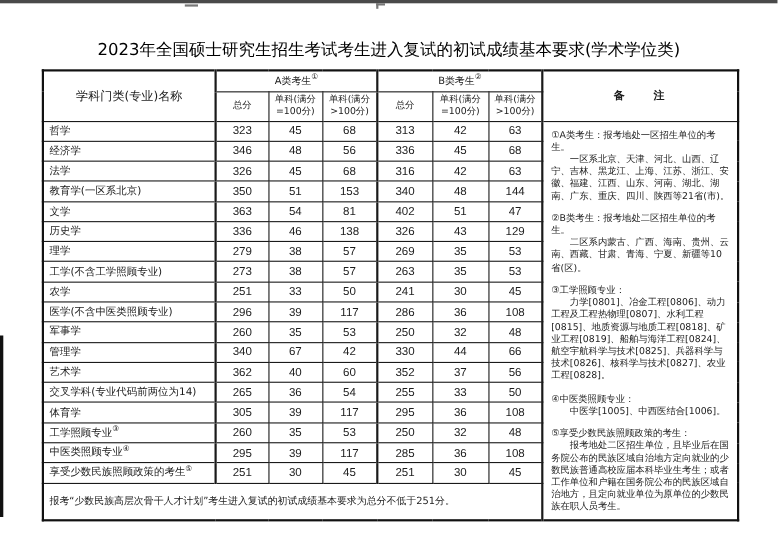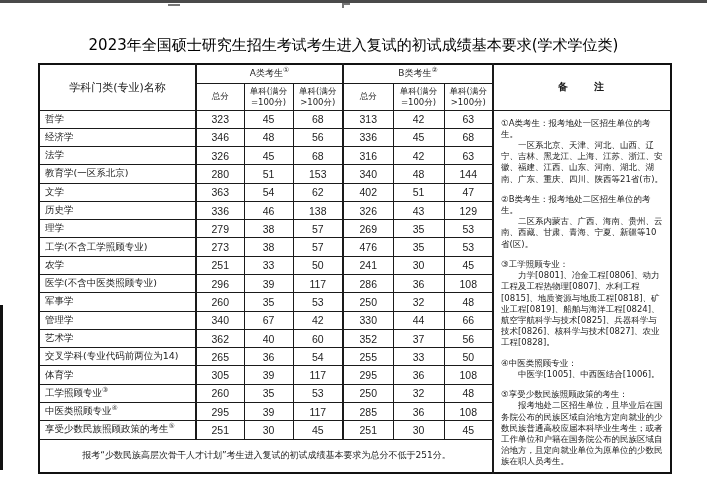--- a/index.html
+++ b/index.html
@@ -75,21 +75,21 @@
     font-size: 8.5px;
     line-height: 1.32;
     padding: 7px 7px 4px 7px;
   }
   td.remarks-cell p { margin: 0; }
   td.remarks-cell p.body { text-indent: 2em; }
   td.remarks-cell .gap { height: 9px; }
 
   td.footnote-cell {
     font-size: 9px;
-    text-align: center;
+    text-align: left;
     padding: 0 4px 0 5px;
   }
 </style>
 </head>
 <body>
 
 <div class="scan-bar-top"></div>
 <div class="scan-mark-1"></div>
 <div class="scan-mark-2"></div>
 <div class="scan-strip-left"></div>
@@ -162,32 +162,32 @@
         <td class="label-cell">法学</td>
         <td class="num-cell group-edge">326</td>
         <td class="num-cell">45</td>
         <td class="num-cell">68</td>
         <td class="num-cell group-edge">316</td>
         <td class="num-cell">42</td>
         <td class="num-cell">63</td>
       </tr>
       <tr class="data-row">
         <td class="label-cell">教育学(一区系北京)</td>
-        <td class="num-cell group-edge">280</td>
+        <td class="num-cell group-edge">350</td>
         <td class="num-cell">51</td>
         <td class="num-cell">153</td>
         <td class="num-cell group-edge">340</td>
         <td class="num-cell">48</td>
         <td class="num-cell">144</td>
       </tr>
       <tr class="data-row">
         <td class="label-cell">文学</td>
         <td class="num-cell group-edge">363</td>
         <td class="num-cell">54</td>
-        <td class="num-cell">62</td>
+        <td class="num-cell">81</td>
         <td class="num-cell group-edge">402</td>
         <td class="num-cell">51</td>
         <td class="num-cell">47</td>
       </tr>
       <tr class="data-row">
         <td class="label-cell">历史学</td>
         <td class="num-cell group-edge">336</td>
         <td class="num-cell">46</td>
         <td class="num-cell">138</td>
         <td class="num-cell group-edge">326</td>
@@ -201,21 +201,21 @@
         <td class="num-cell">57</td>
         <td class="num-cell group-edge">269</td>
         <td class="num-cell">35</td>
         <td class="num-cell">53</td>
       </tr>
       <tr class="data-row">
         <td class="label-cell">工学(不含工学照顾专业)</td>
         <td class="num-cell group-edge">273</td>
         <td class="num-cell">38</td>
         <td class="num-cell">57</td>
-        <td class="num-cell group-edge">476</td>
+        <td class="num-cell group-edge">263</td>
         <td class="num-cell">35</td>
         <td class="num-cell">53</td>
       </tr>
       <tr class="data-row">
         <td class="label-cell">农学</td>
         <td class="num-cell group-edge">251</td>
         <td class="num-cell">33</td>
         <td class="num-cell">50</td>
         <td class="num-cell group-edge">241</td>
         <td class="num-cell">30</td>

